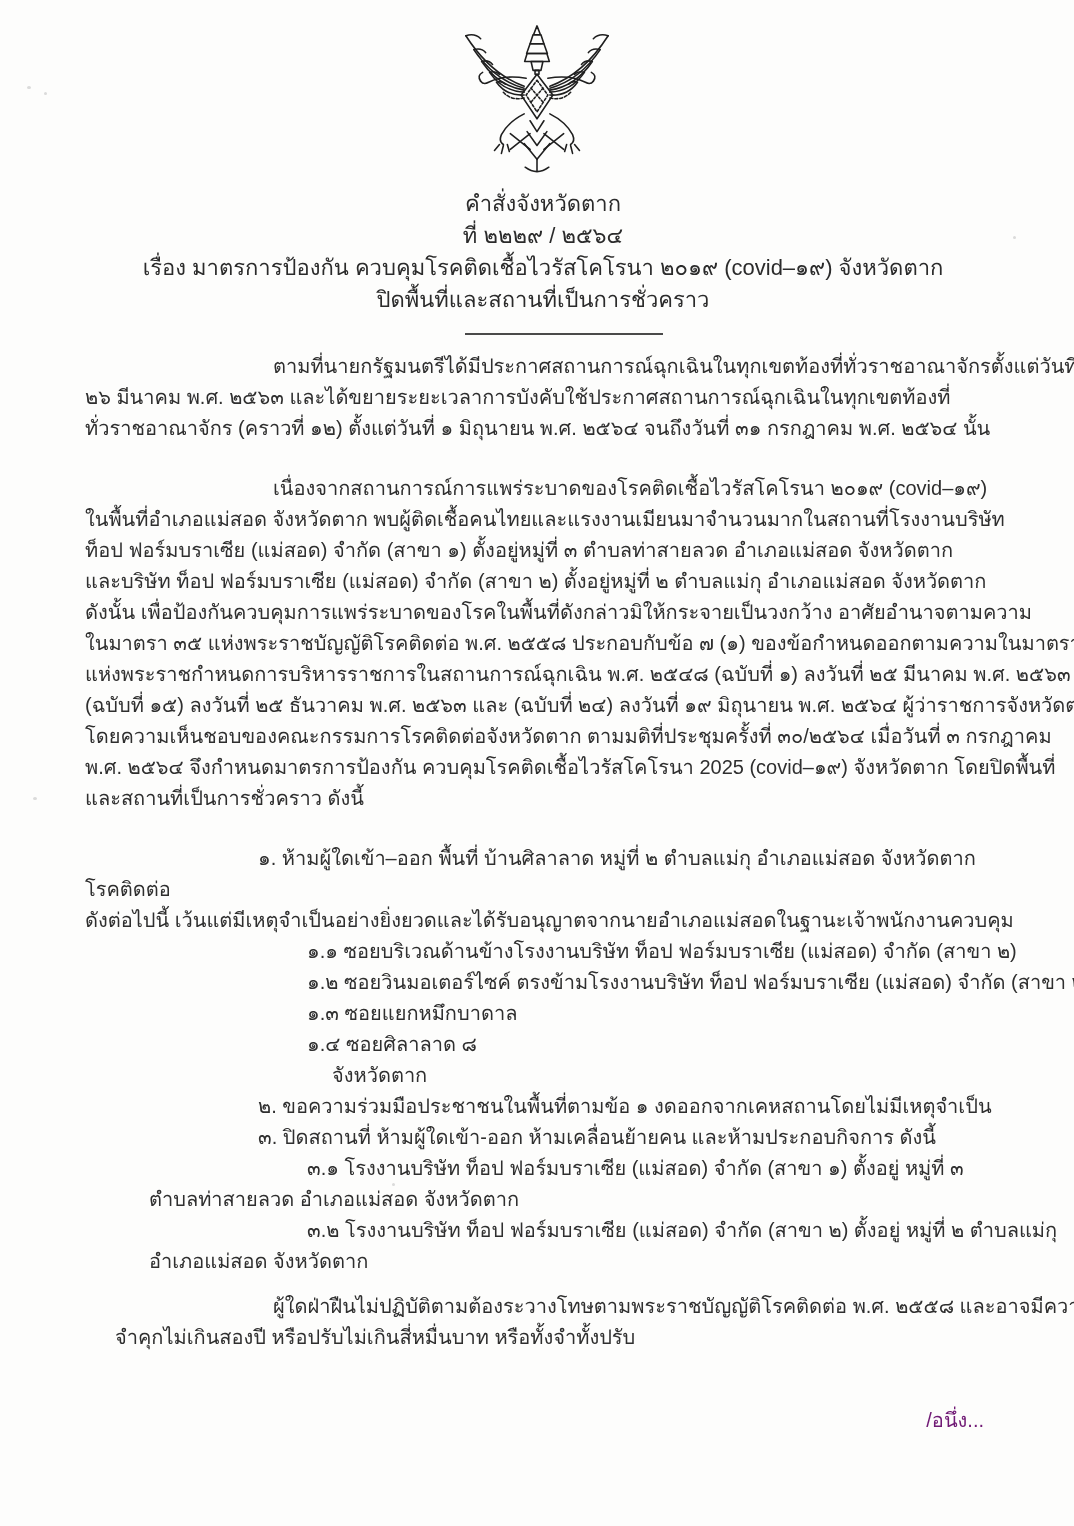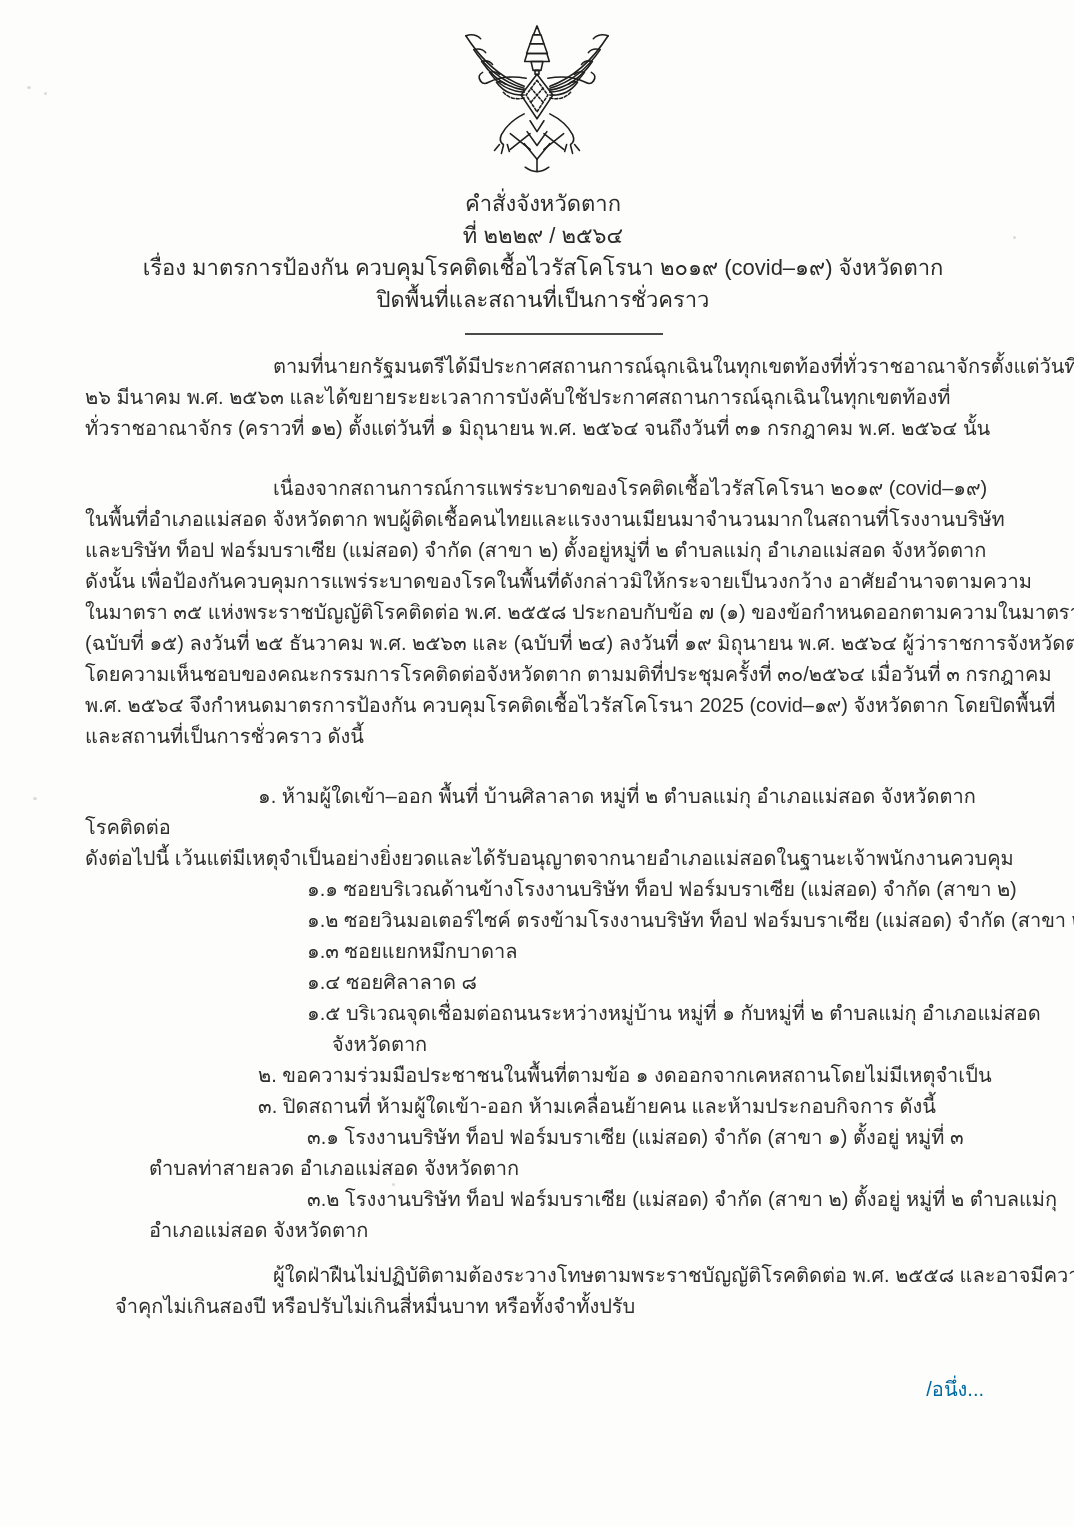--- a/index.html
+++ b/index.html
@@ -55,21 +55,21 @@
   .ln-cont2{padding-left:64px;}
   .ln-pen{padding-left:30px;}
   .para{margin:0;}
   .gap-sm{margin-top:29px;}
   .gap-md{margin-top:14px;}
   .continuation{
     text-align:right;
     padding-right:16px;
     margin-top:52px;
     font-size:20px;
-    color:#0369a1;
+    color:#701a75;
   }
   
   .speck{position:absolute;background:#9a9a9a;border-radius:50%;opacity:.35;}
   .speck.s1{left:27px;top:86px;width:4px;height:3px;}
   .speck.s2{left:44px;top:92px;width:3px;height:3px;}
   .speck.s3{left:33px;top:797px;width:4px;height:3px;}
   .speck.s4{left:392px;top:1183px;width:3px;height:3px;}
   .speck.s5{left:1013px;top:236px;width:3px;height:3px;}
 </style>
 </head>
@@ -142,41 +142,42 @@
 
     <div class="para">
       <div class="ln ln-first">ตามที่นายกรัฐมนตรีได้มีประกาศสถานการณ์ฉุกเฉินในทุกเขตท้องที่ทั่วราชอาณาจักรตั้งแต่วันที่</div>
       <div class="ln ln-flush">๒๖ มีนาคม พ.ศ. ๒๕๖๓ และได้ขยายระยะเวลาการบังคับใช้ประกาศสถานการณ์ฉุกเฉินในทุกเขตท้องที่</div>
       <div class="ln ln-flush">ทั่วราชอาณาจักร (คราวที่ ๑๒) ตั้งแต่วันที่ ๑ มิถุนายน พ.ศ. ๒๕๖๔ จนถึงวันที่ ๓๑ กรกฎาคม พ.ศ. ๒๕๖๔ นั้น</div>
     </div>
 
     <div class="para gap-sm">
       <div class="ln ln-first">เนื่องจากสถานการณ์การแพร่ระบาดของโรคติดเชื้อไวรัสโคโรนา ๒๐๑๙ (covid–๑๙)</div>
       <div class="ln ln-flush">ในพื้นที่อำเภอแม่สอด จังหวัดตาก พบผู้ติดเชื้อคนไทยและแรงงานเมียนมาจำนวนมากในสถานที่โรงงานบริษัท</div>
+      <div class="ln ln-flush">ท็อป ฟอร์มบราเซีย (แม่สอด) จำกัด (สาขา ๑) ตั้งอยู่หมู่ที่ ๓ ตำบลท่าสายลวด อำเภอแม่สอด จังหวัดตาก</div>
       <div class="ln ln-flush">และบริษัท ท็อป ฟอร์มบราเซีย (แม่สอด) จำกัด (สาขา ๒) ตั้งอยู่หมู่ที่ ๒ ตำบลแม่กุ อำเภอแม่สอด จังหวัดตาก</div>
       <div class="ln ln-flush">ดังนั้น เพื่อป้องกันควบคุมการแพร่ระบาดของโรคในพื้นที่ดังกล่าวมิให้กระจายเป็นวงกว้าง อาศัยอำนาจตามความ</div>
       <div class="ln ln-flush">ในมาตรา ๓๕ แห่งพระราชบัญญัติโรคติดต่อ พ.ศ. ๒๕๕๘ ประกอบกับข้อ ๗ (๑) ของข้อกำหนดออกตามความในมาตรา ๙</div>
+      <div class="ln ln-flush">แห่งพระราชกำหนดการบริหารราชการในสถานการณ์ฉุกเฉิน พ.ศ. ๒๕๔๘  (ฉบับที่ ๑) ลงวันที่ ๒๕ มีนาคม พ.ศ. ๒๕๖๓</div>
       <div class="ln ln-flush">(ฉบับที่ ๑๕) ลงวันที่ ๒๕ ธันวาคม พ.ศ. ๒๕๖๓ และ (ฉบับที่ ๒๔) ลงวันที่ ๑๙ มิถุนายน พ.ศ. ๒๕๖๔ ผู้ว่าราชการจังหวัดตาก</div>
       <div class="ln ln-flush">โดยความเห็นชอบของคณะกรรมการโรคติดต่อจังหวัดตาก ตามมติที่ประชุมครั้งที่ ๓๐/๒๕๖๔ เมื่อวันที่ ๓ กรกฎาคม</div>
       <div class="ln ln-flush">พ.ศ. ๒๕๖๔ จึงกำหนดมาตรการป้องกัน ควบคุมโรคติดเชื้อไวรัสโคโรนา 2025 (covid–๑๙) จังหวัดตาก โดยปิดพื้นที่</div>
       <div class="ln ln-flush">และสถานที่เป็นการชั่วคราว ดังนี้</div>
     </div>
 
     <div class="para gap-sm">
       <div class="ln ln-item">๑. ห้ามผู้ใดเข้า–ออก พื้นที่ บ้านศิลาลาด หมู่ที่ ๒ ตำบลแม่กุ อำเภอแม่สอด จังหวัดตาก</div>
       <div class="ln ln-flush">โรคติดต่อ</div>
       <div class="ln ln-flush">ดังต่อไปนี้ เว้นแต่มีเหตุจำเป็นอย่างยิ่งยวดและได้รับอนุญาตจากนายอำเภอแม่สอดในฐานะเจ้าพนักงานควบคุม</div>
     </div>
 
     <div class="para">
       <div class="ln ln-sub">๑.๑ ซอยบริเวณด้านข้างโรงงานบริษัท ท็อป ฟอร์มบราเซีย (แม่สอด) จำกัด (สาขา ๒)</div>
       <div class="ln ln-sub">๑.๒ ซอยวินมอเตอร์ไซค์ ตรงข้ามโรงงานบริษัท ท็อป ฟอร์มบราเซีย (แม่สอด) จำกัด (สาขา ๒)</div>
       <div class="ln ln-sub">๑.๓ ซอยแยกหมึกบาดาล</div>
       <div class="ln ln-sub">๑.๔ ซอยศิลาลาด ๘</div>
-      <div class="ln ln-sub">๑.๕ บริเวณจุดเชื่อมต่อถนนระหว่างหมู่บ้าน หมู่ที่ ๑ กับหมู่ที่ ๒ ตำบลแม่กุ อำเภอแม่สอด</div>
       <div class="ln ln-subcont">จังหวัดตาก</div>
     </div>
 
     <div class="para">
       <div class="ln ln-item">๒. ขอความร่วมมือประชาชนในพื้นที่ตามข้อ ๑ งดออกจากเคหสถานโดยไม่มีเหตุจำเป็น</div>
     </div>
 
     <div class="para">
       <div class="ln ln-item">๓. ปิดสถานที่ ห้ามผู้ใดเข้า-ออก ห้ามเคลื่อนย้ายคน และห้ามประกอบกิจการ ดังนี้</div>
       <div class="ln ln-sub">๓.๑ โรงงานบริษัท ท็อป ฟอร์มบราเซีย (แม่สอด) จำกัด (สาขา ๑) ตั้งอยู่ หมู่ที่ ๓</div>

